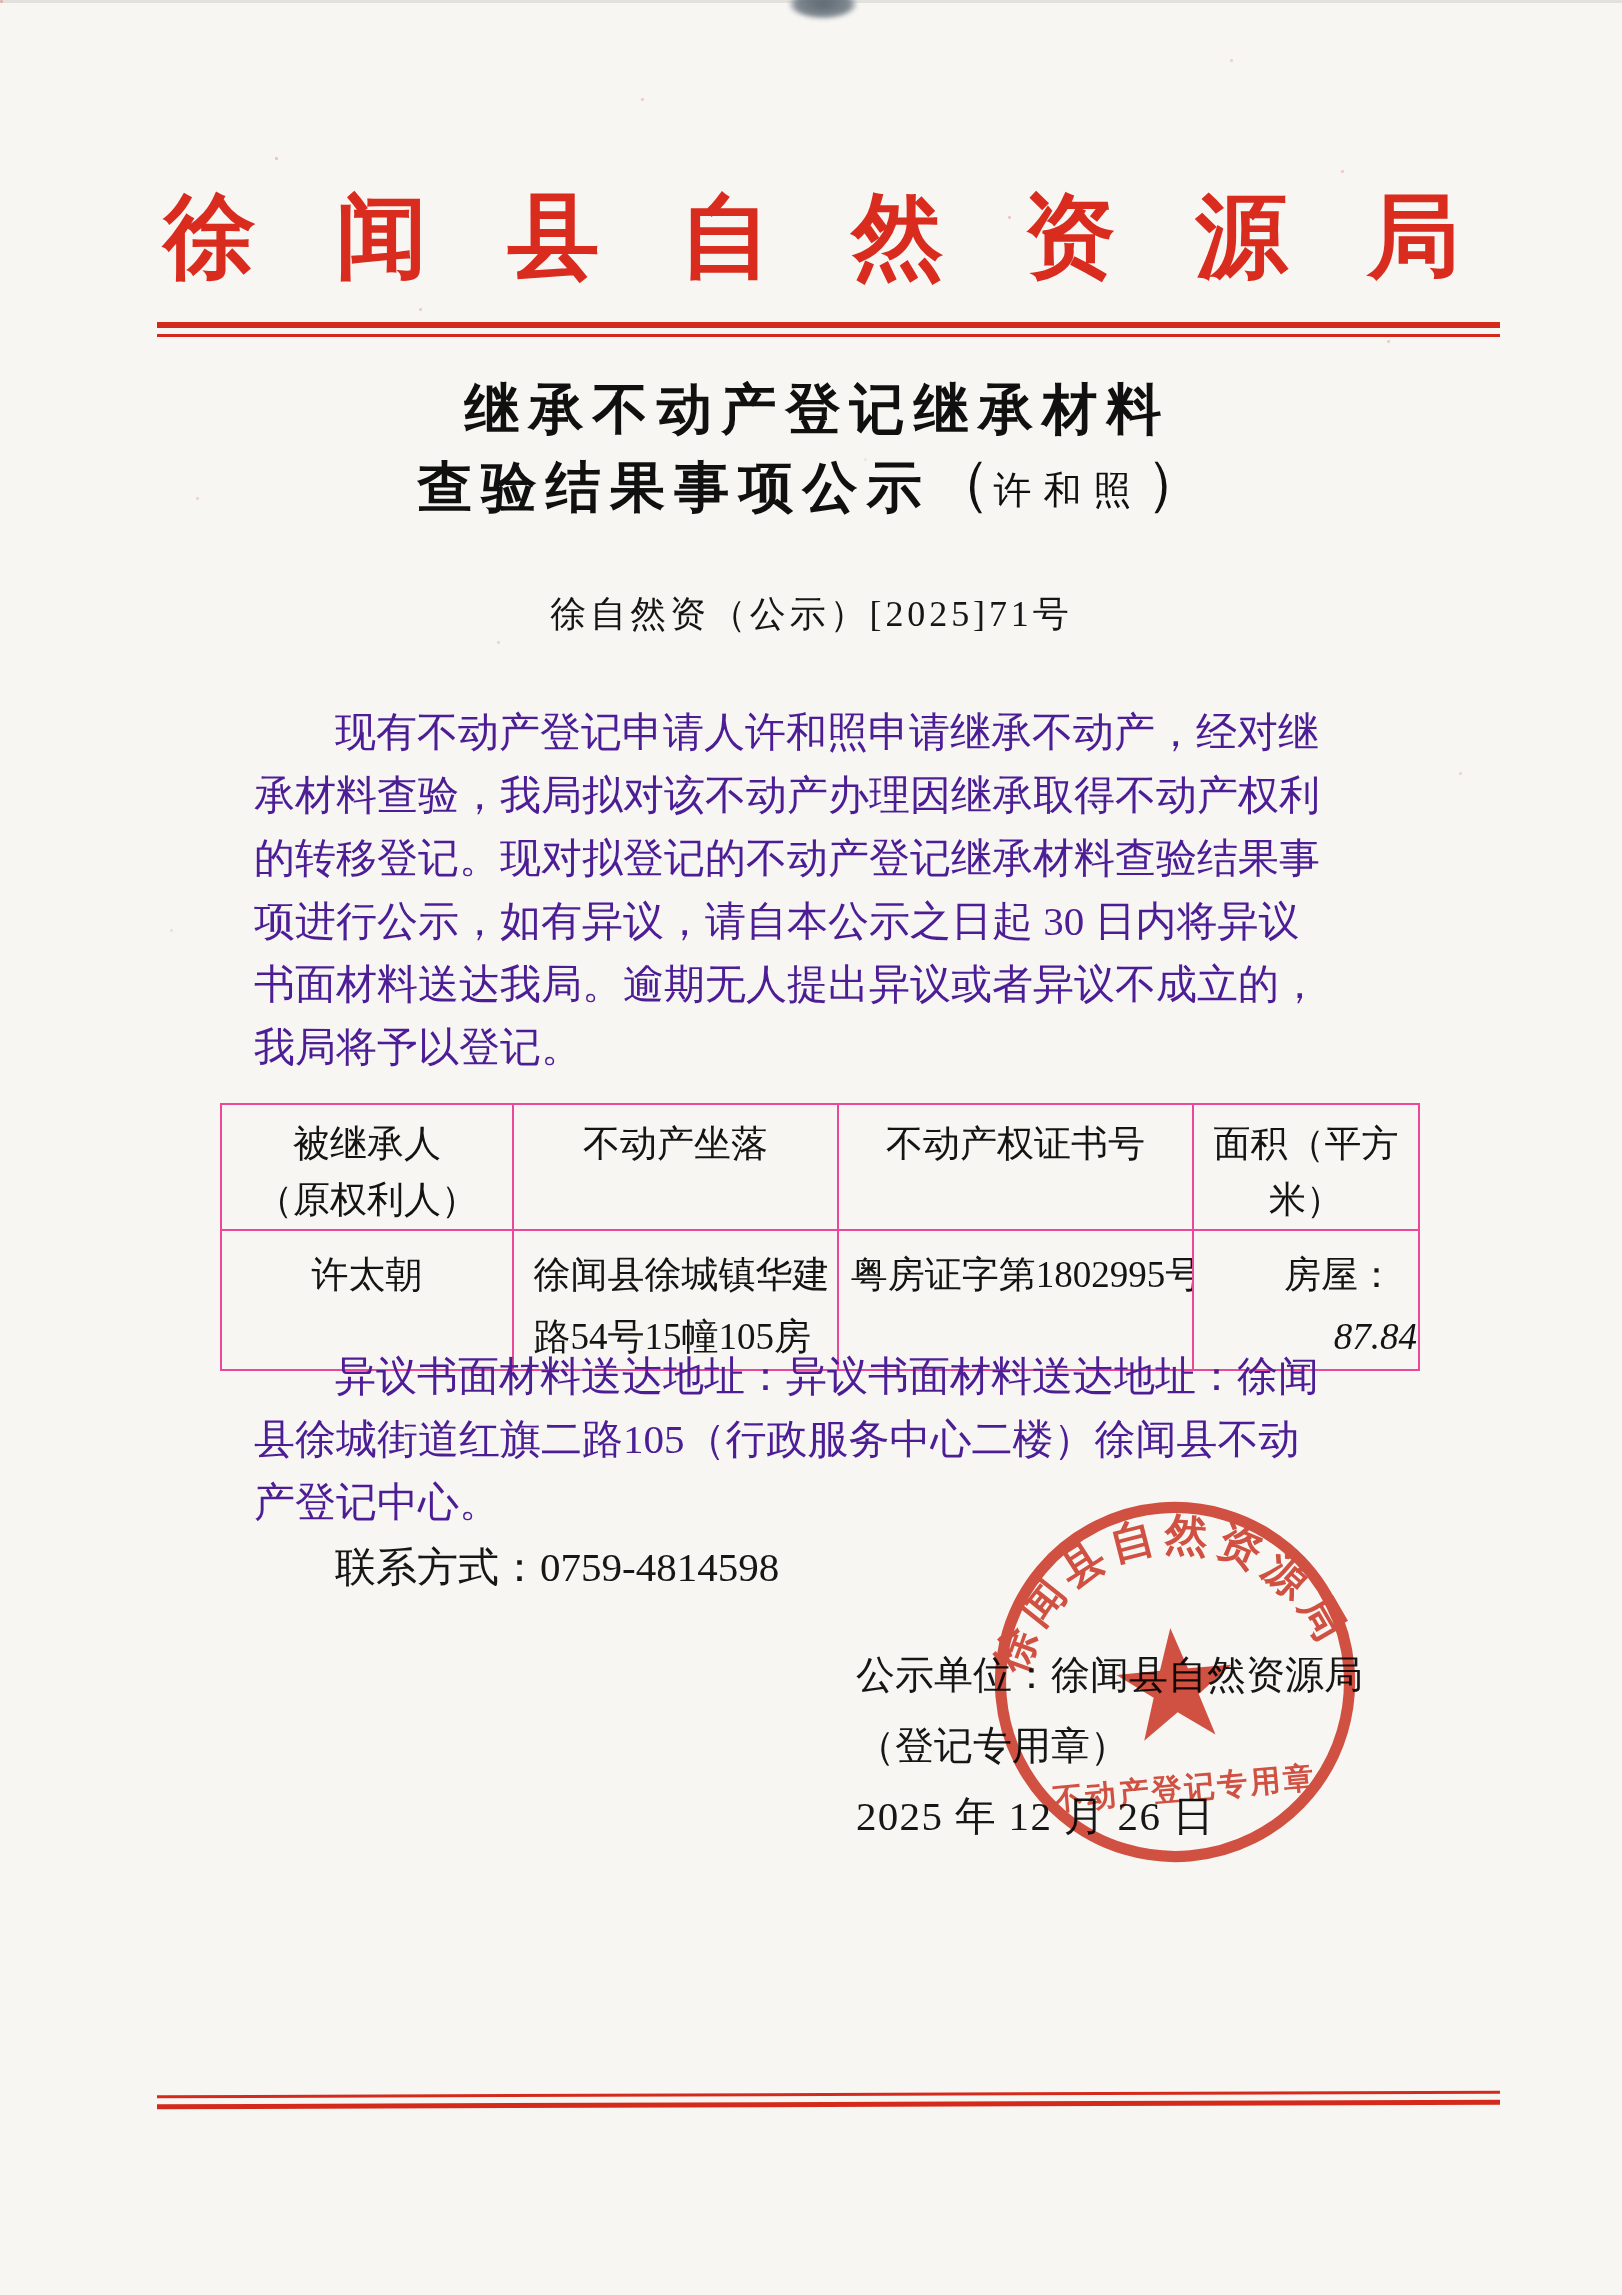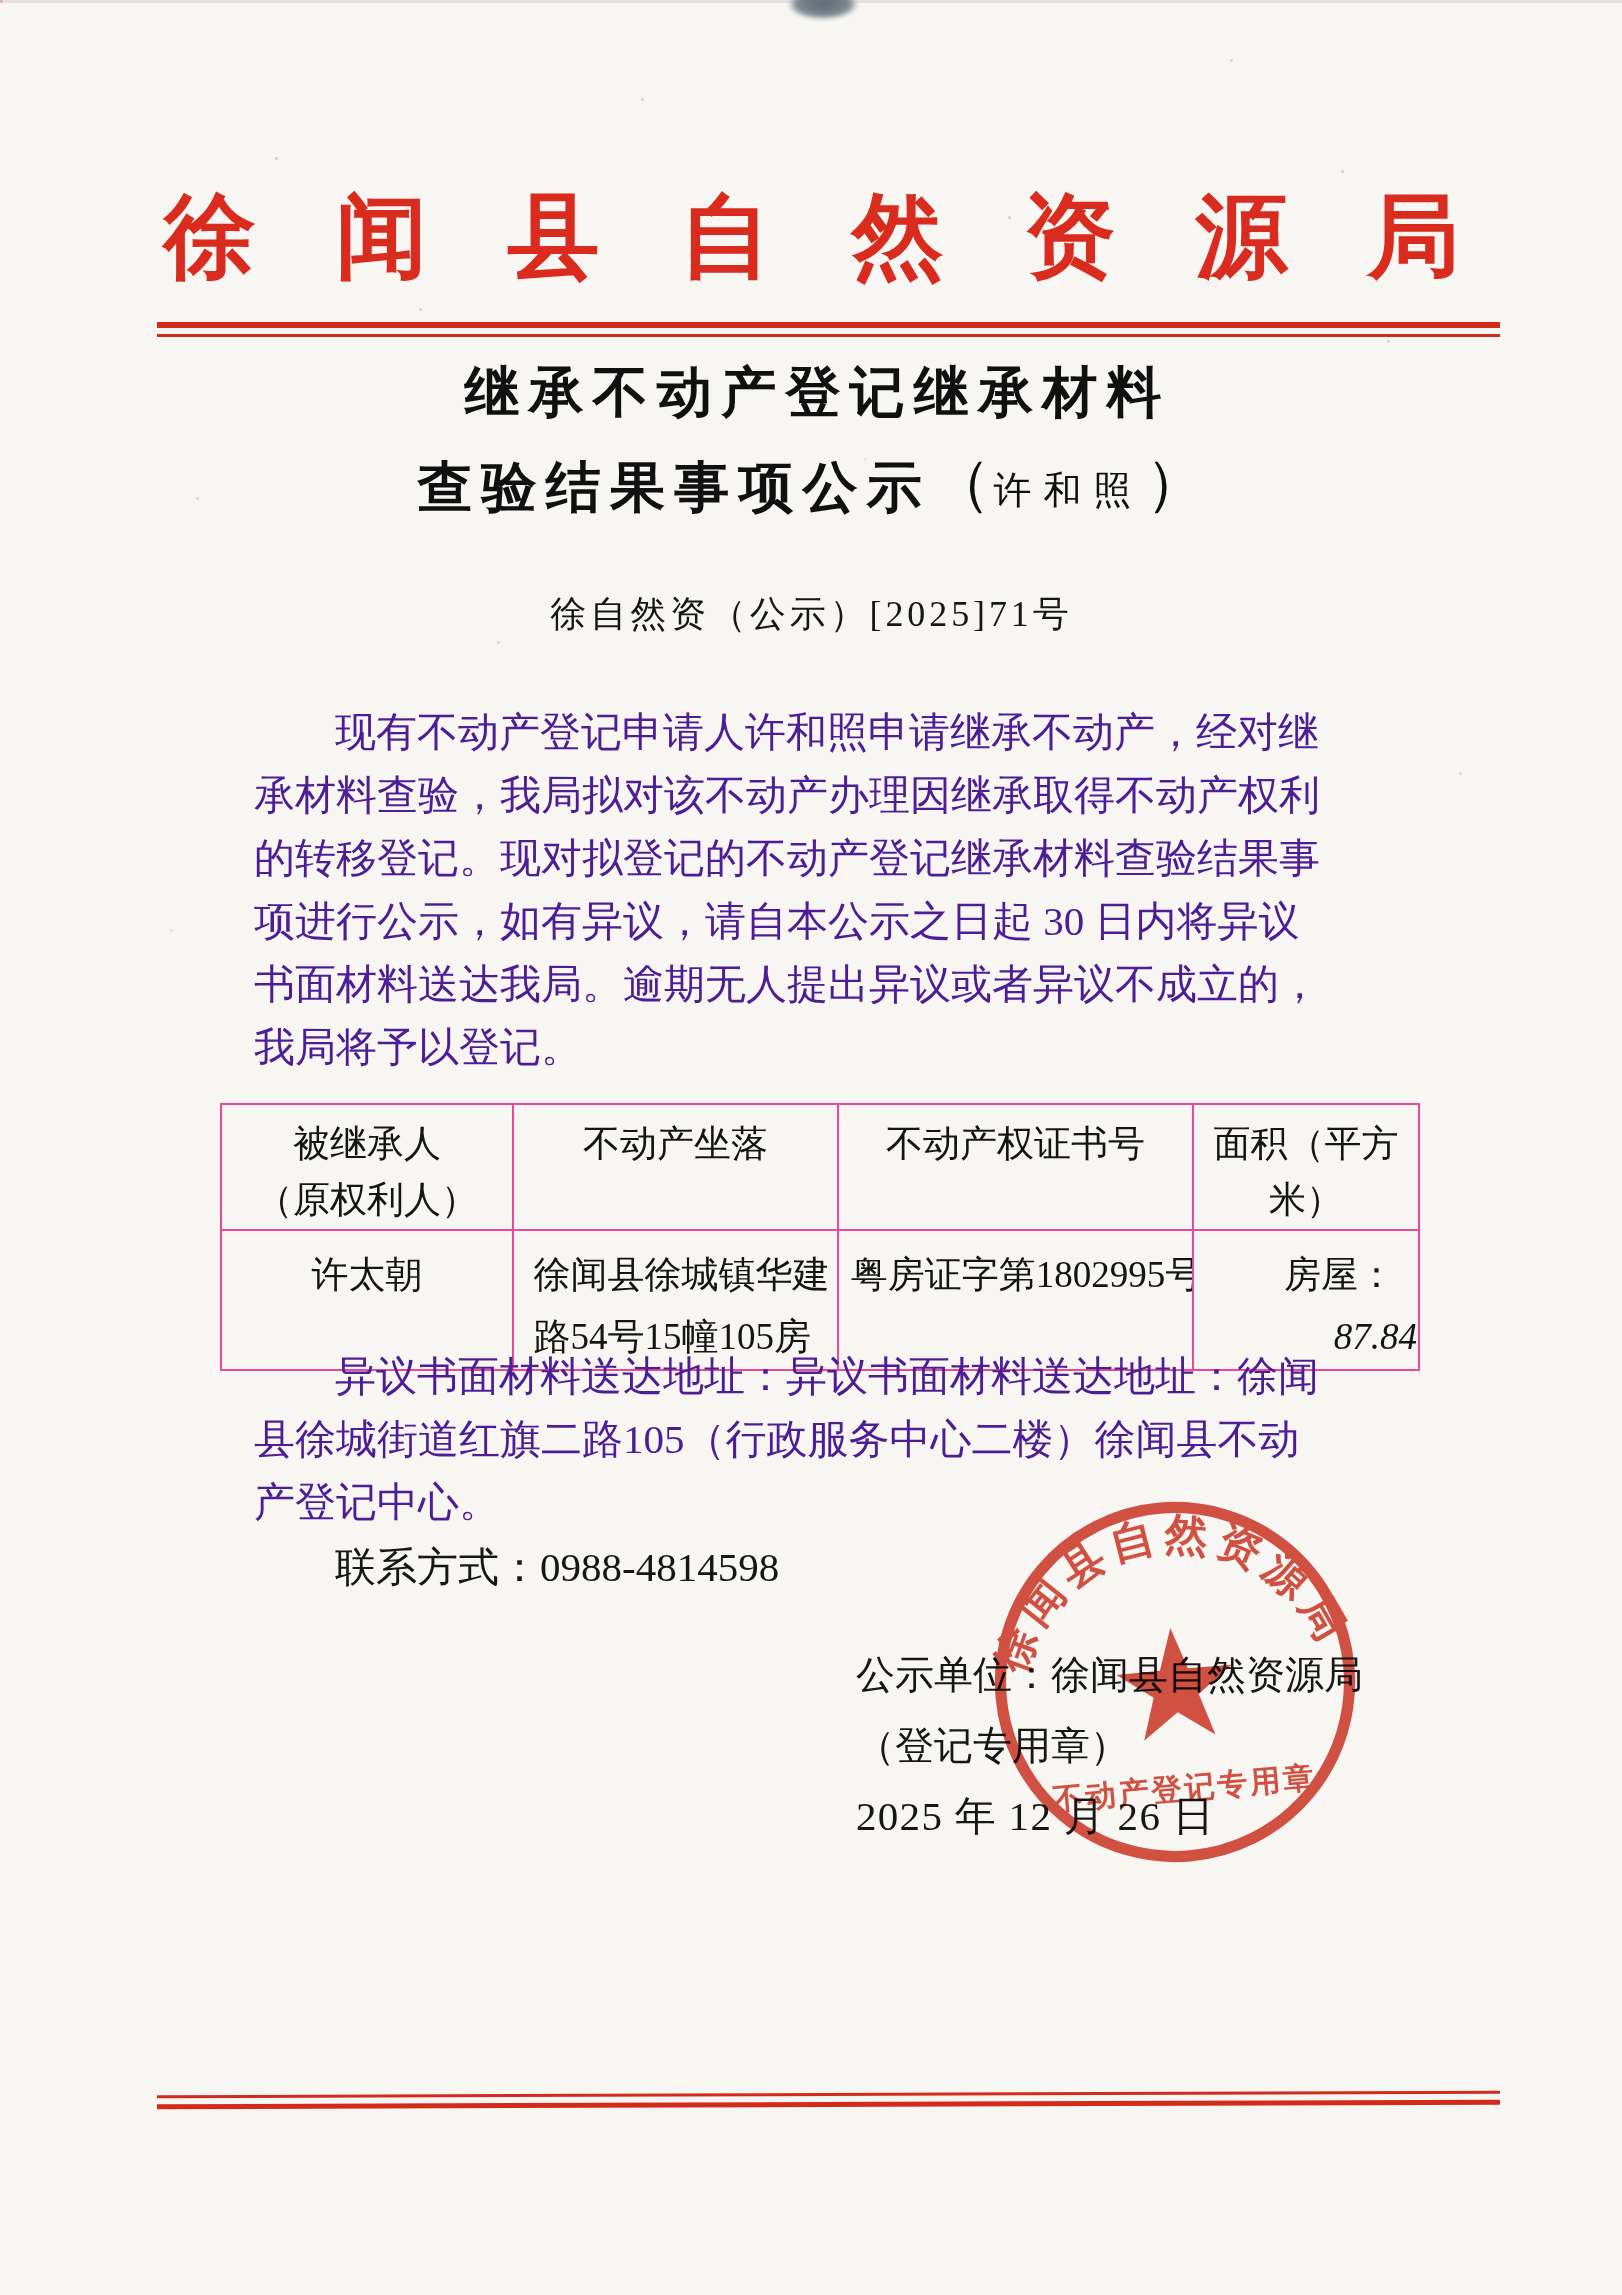--- a/index.html
+++ b/index.html
@@ -45,21 +45,21 @@
   .rule-top-thin{top:334px;height:2.6px;}
   .rule-bottom-thin{top:2093px;height:2.6px;transform:rotate(-0.2deg);}
   .rule-bottom-thick{top:2102px;height:4.6px;transform:rotate(-0.2deg);}
   
   .doc-title{
     position:absolute;left:0;right:0;text-align:center;
     font-family:"Liberation Sans","DejaVu Sans",sans-serif;
     font-weight:900;font-size:55px;letter-spacing:9.2px;color:#101010;
     white-space:nowrap;
   }
-  .doc-title-1{top:356px;margin-left:12px;}
+  .doc-title-1{top:373px;margin-left:12px;}
   .doc-title-2{top:446px;}
   .title-suffix{display:inline-flex;align-items:center;font-weight:400;letter-spacing:0;}
   .title-paren{font-size:60px;font-weight:400;font-family:"Liberation Serif","DejaVu Serif",serif;position:relative;top:-2.6px;}
   .title-suffix-name{
     font-size:38px;letter-spacing:11.8px;padding:0 2.6px;position:relative;top:3.9px;
     font-family:"Liberation Serif","DejaVu Serif",serif;font-weight:400;
   }
   .doc-number{
     position:absolute;left:0;right:0;top:590px;text-align:center;
     font-size:36px;letter-spacing:3.9px;color:#161616;
@@ -158,21 +158,21 @@
     </tr>
   </tbody>
     </table>
 
   <div class="para para-2">
     <div class="bline indent">异议书面材料送达地址：异议书面材料送达地址：徐闻</div>
     <div class="bline">县徐城街道红旗二路105（行政服务中心二楼）徐闻县不动</div>
     <div class="bline">产登记中心。</div>
   </div>
 
-  <div class="contact-line">联系方式：0988-4814598</div>
+  <div class="contact-line">联系方式：0759-4814598</div>
 
   <div class="signature">
     <div>公示单位：徐闻县自然资源局</div>
     <div class="sig-note">（登记专用章）</div>
     <div class="sig-date">2025 年 12 月 26 日</div>
   </div>
 
   <svg class="stamp" viewBox="0 0 590 590">
     <circle cx="295" cy="295" r="264" fill="none" stroke="#d23b2a" stroke-width="17"></circle>
     <path id="sealArc" d="M 60,330 A 235,235 0 1 1 530,330" fill="none"></path>

